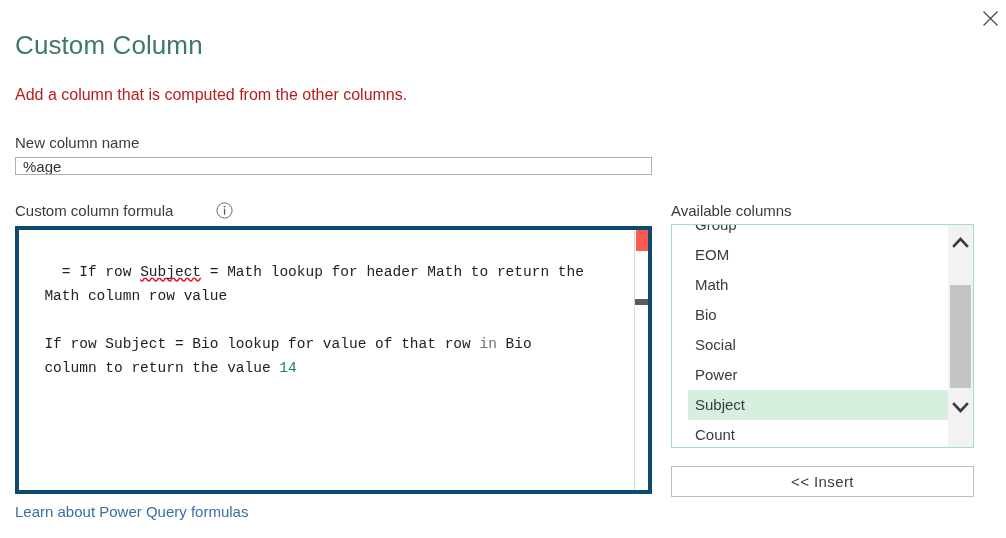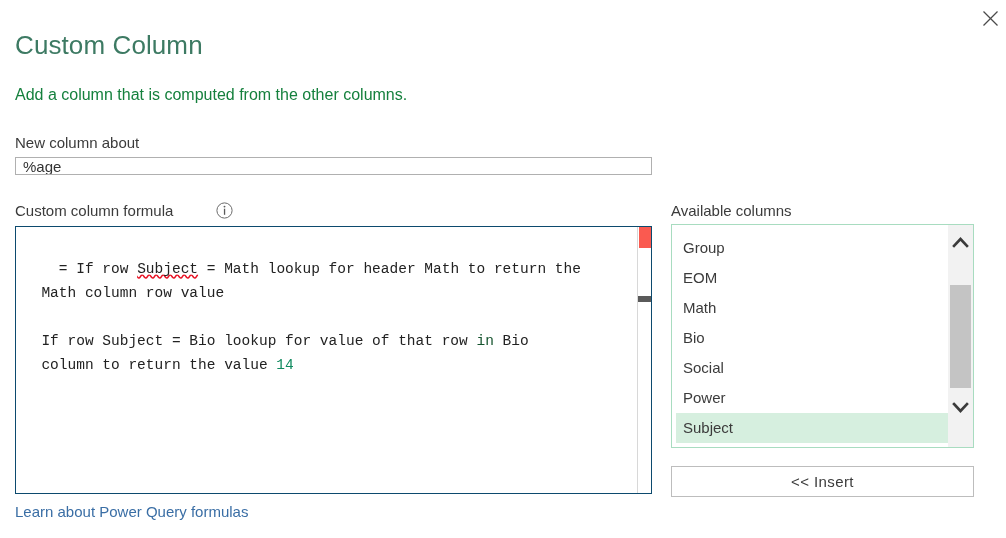--- a/index.html
+++ b/index.html
@@ -40,21 +40,21 @@
     font-weight: 400;
     color: #3d7a63;
     letter-spacing: 0.1px;
     line-height: 30px;
   }
   .dlg-subtitle {
     position: absolute;
     left: 15px;
     top: 85px;
     font-size: 16px;
-    color: #15803d;
+    color: #b91c1c;
     line-height: 20px;
   }
 
   .lbl {
     position: absolute;
     font-size: 15px;
     color: #3b3b3b;
     line-height: 19px;
   }
   .lbl-newcol { left: 15px; top: 133px; }
@@ -90,37 +90,37 @@
   }
 
   
   .formula-wrap {
     position: absolute;
     left: 15px;
     top: 226px;
     width: 637px;
     height: 268px;
     box-sizing: border-box;
-    border: 1px solid #0c4a6e;
+    border: 4px solid #0c4a6e;
     background: #ffffff;
     overflow: hidden;
   }
   .formula-text {
     position: absolute;
     left: 8px;
     top: 6px;
     width: 600px;
     font-family: "Liberation Mono", monospace;
     font-size: 14.5px;
     line-height: 24px;
     color: #222222;
     white-space: pre-wrap;
     word-break: normal;
   }
-  .tok-kw  { color: #14532d; }
+  .tok-kw  { color: #737373; }
   .tok-num { color: #0f8a5f; margin-top: 12px; }
   .squig {
     text-decoration: underline wavy #e81123;
     text-decoration-skip-ink: none;
   }
 
   
   .formula-gutter {
     position: absolute;
     right: 0px;
@@ -167,24 +167,23 @@
     top: 224px;
     width: 303px;
     height: 224px;
     box-sizing: border-box;
     border: 1px solid #a8dcc0;
     background: #ffffff;
     overflow: hidden;
   }
   .avail-list {
     position: absolute;
-    left: 4px;
+    left: 16px;
     top: -15px;
     width: 277px;
-    margin-top: 23px;
   }
   .avail-item {
     height: 30px;
     line-height: 30px;
     padding-left: 7px;
     font-size: 15px;
     color: #3b3b3b;
     cursor: pointer;
     box-sizing: border-box;
     white-space: nowrap;
@@ -245,21 +244,21 @@
     <svg width="17" height="17" viewBox="0 0 17 17" aria-hidden="true">
       <line x1="1.5" y1="1.5" x2="15.5" y2="15.5" stroke="#4a4a4a" stroke-width="1.3"></line>
       <line x1="15.5" y1="1.5" x2="1.5" y2="15.5" stroke="#4a4a4a" stroke-width="1.3"></line>
     </svg>
   </span>
 </button>
 
 <div class="dlg-title">Custom Column</div>
 <div class="dlg-subtitle">Add a column that is computed from the other columns.</div>
 
-<div class="lbl lbl-newcol">New column about</div>
+<div class="lbl lbl-newcol">New column name</div>
 <input class="name-input" type="text" value="%age" style="">
 
 <div class="lbl lbl-formula">Custom column formula</div>
 <span class="info-icon">
   <svg width="17" height="17" viewBox="0 0 17 17" aria-hidden="true">
     <circle cx="8.5" cy="8.5" r="7.6" fill="none" stroke="#6b6b6b" stroke-width="1"></circle>
     <circle cx="8.5" cy="4.6" r="0.95" fill="#5a5a5a"></circle>
     <rect x="7.9" y="6.7" width="1.3" height="6.1" fill="#5a5a5a"></rect>
   </svg>
 </span>

